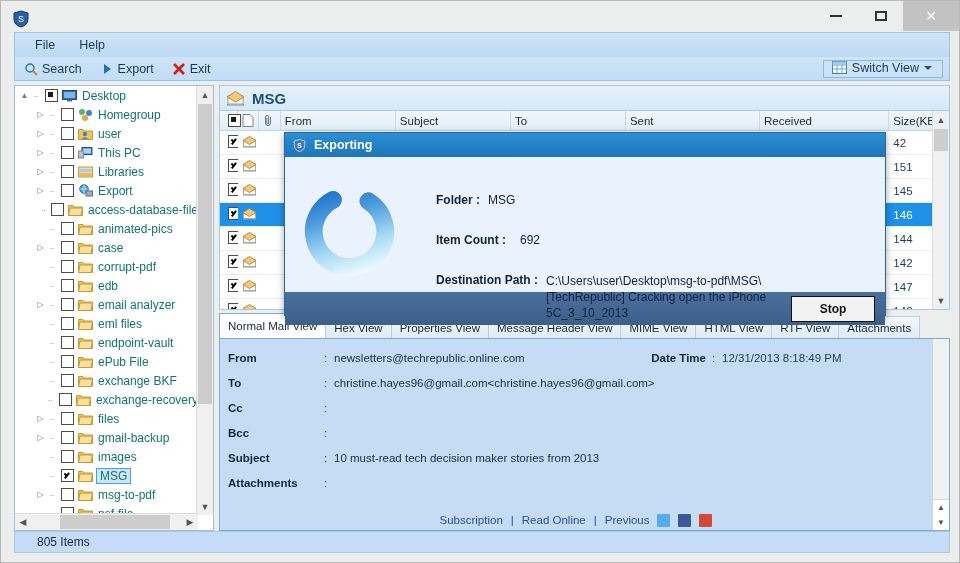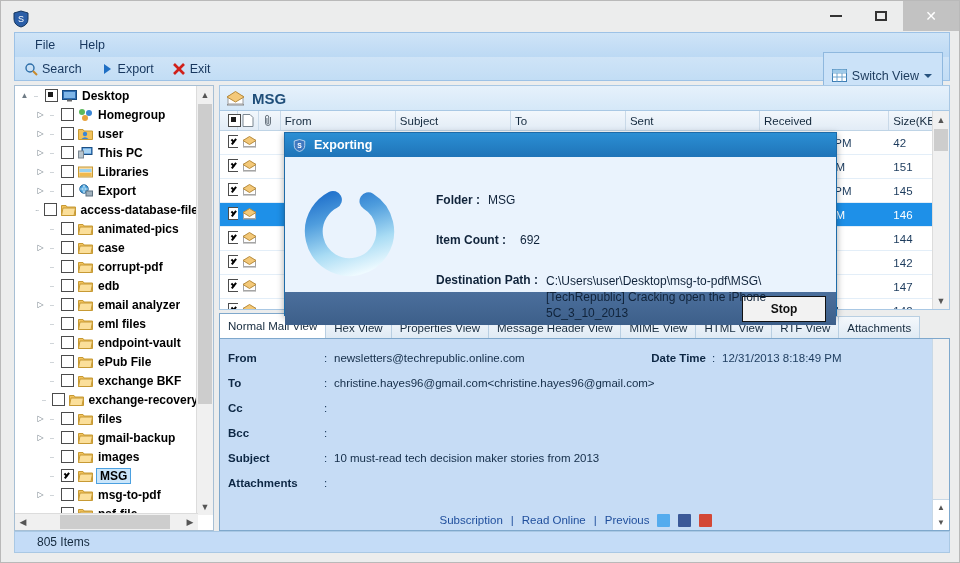--- a/index.html
+++ b/index.html
@@ -30,21 +30,21 @@
   .menu-item{padding:3px 12px;font-size:12.5px;color:#17375e;cursor:default;}
 
   
   .toolbar{position:absolute;left:13px;top:56px;right:9px;height:24px;
            background:linear-gradient(#cfe4f7,#c2ddf5);
            border:1px solid #9dc2e6;border-top:none;
            display:flex;align-items:center;box-sizing:border-box;}
   .tb-btn{display:flex;align-items:center;gap:4px;padding:2px 9px;font-size:12.5px;color:#17375e;}
   .tb-ico{width:14px;height:14px;display:inline-block;position:relative;}
   .switchview{margin-left:auto;display:flex;align-items:center;gap:5px;
-              padding:16px 10px 2px 8px;margin-right:6px;
+              padding:0 10px 2px 8px;margin-right:6px;
               border:1px solid #8fb8de;background:#cbe2f8;font-size:12.5px;}
   .caret{width:0;height:0;border-left:4px solid transparent;border-right:4px solid transparent;
          border-top:4px solid #27527e;}
 
   
   .tree-pane{position:absolute;left:13px;top:84px;width:200px;height:446px;
              background:#fff;border:1px solid #a7bfd4;box-sizing:border-box;overflow:hidden;}
   .tree-scroll{position:absolute;left:0;top:0;width:183px;height:429px;overflow:hidden;}
   .tnode{display:flex;align-items:center;height:19px;padding-left:4px;font-size:12px;white-space:nowrap;}
   .tnode .ind{display:inline-block;}
@@ -53,21 +53,21 @@
   .cbx{width:11px;height:11px;border:1px solid #4c4c4c;background:#fff;display:inline-block;
        margin:0 4px;position:relative;flex:none;}
   .cbx.chk:after{content:"";position:absolute;left:2px;top:4px;width:4px;height:1.5px;background:#000;
                  transform:rotate(45deg);}
   .cbx.chk:before{content:"";position:absolute;left:4px;top:2px;width:1.5px;height:7px;background:#000;
                  transform:rotate(38deg);}
   .cbx.sq:after{content:"";position:absolute;left:2px;top:2px;width:5px;height:5px;background:#1b1b1b;
                 transform:none;}
   .cbx.sq:before{display:none;}
   .ficon{width:15px;height:13px;margin-right:5px;flex:none;}
-  .tlabel{color:#000000;font-weight:bold;}
+  .tlabel{color:#0f766e;}
   .tnode.sel .tlabel{background:#cbe6fa;border:1px solid #4ba0e0;padding:0 3px;margin-left:-2px;}
   .vsb{position:absolute;right:0;top:0;width:16px;height:429px;background:#f0f0f0;border-left:1px solid #dcdcdc;}
   .vsb .arw{height:17px;display:flex;align-items:center;justify-content:center;color:#555;font-size:9px;}
   .vsb .thumb{position:absolute;left:1px;top:18px;width:14px;height:300px;background:#cdcdcd;}
   .hsb{position:absolute;left:0;bottom:0;height:16px;width:183px;background:#f0f0f0;border-top:1px solid #dcdcdc;}
   .hsb .arw{position:absolute;top:0;height:16px;width:16px;display:flex;align-items:center;justify-content:center;color:#555;font-size:9px;}
   .hsb .thumb{position:absolute;left:45px;top:1px;width:110px;height:14px;background:#cdcdcd;}
 
   
   .right{position:absolute;left:218px;top:84px;right:9px;height:446px;}
@@ -109,21 +109,21 @@
   .sico{width:13px;height:13px;display:inline-block;border-radius:1px;}
   .pvsb{position:absolute;right:0;top:0;width:16px;bottom:0;background:#f0f0f0;border-left:1px solid #c8d8e6;}
   .pvsb .arw{position:absolute;left:0;width:16px;height:15px;display:flex;align-items:center;justify-content:center;color:#555;font-size:8px;}
 
   
   .status{position:absolute;left:13px;bottom:9px;right:9px;height:22px;
           background:#c4dcf7;border:1px solid #a9c8e4;box-sizing:border-box;
           display:flex;align-items:center;padding-left:22px;font-size:12px;color:#14293d;}
 
   
-  .dlg{position:absolute;left:283px;top:131px;width:553px;height:184px;
+  .dlg{position:absolute;left:283px;top:131px;width:602px;height:184px;
        box-shadow:0 2px 7px rgba(0,0,0,.35);background:#fdba74;border:1px solid #1e6ba8;box-sizing:border-box;}
   .dlg-tb{height:24px;background:linear-gradient(180deg,#2b8fd4 0%,#1f74b8 100%);
           display:flex;align-items:center;gap:7px;padding-left:7px;color:#fff;
           font-size:12.5px;font-weight:bold;}
   .dlg-body{position:relative;height:135px;background:#eaf3fd;}
   .spinner{position:absolute;left:12px;top:22px;width:105px;height:105px;}
   .dlg-fields{position:absolute;left:135px;top:36px;right:10px;font-size:12px;color:#10233a;}
   .dfrow{display:flex;margin-bottom:26px;}
   .dflab{font-weight:bold;white-space:nowrap;padding-left:16px;}
   .dfval{margin-left:8px;}

